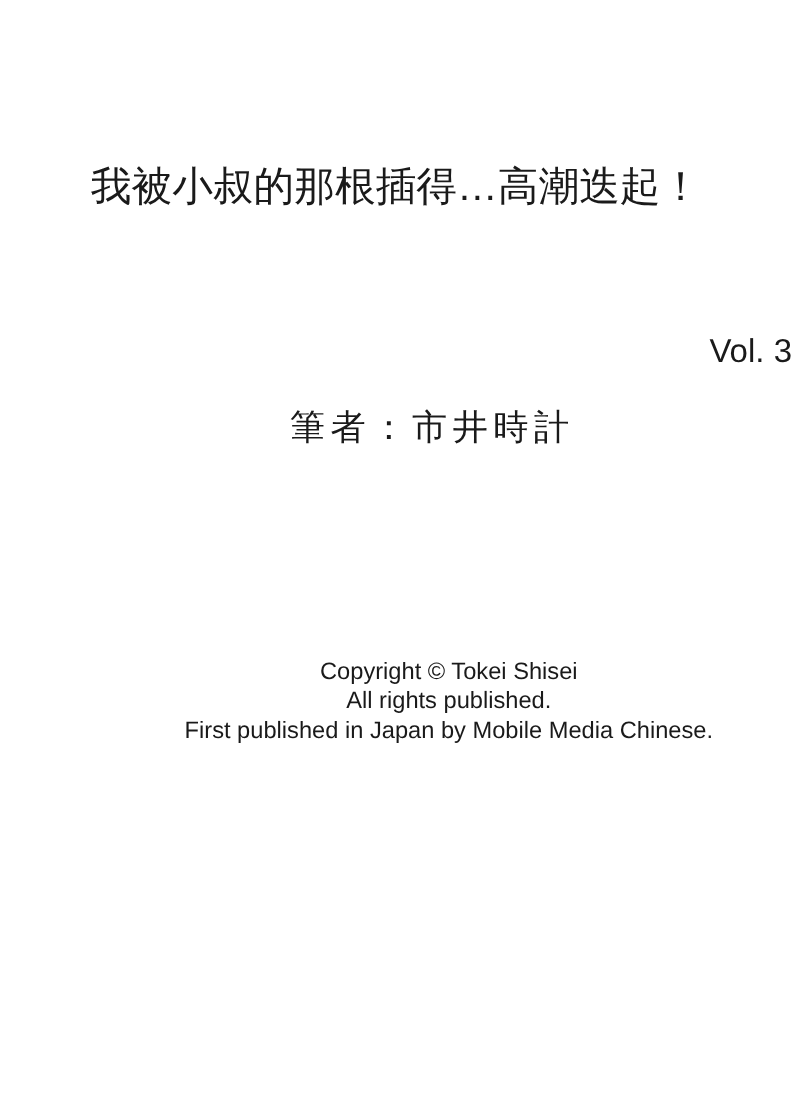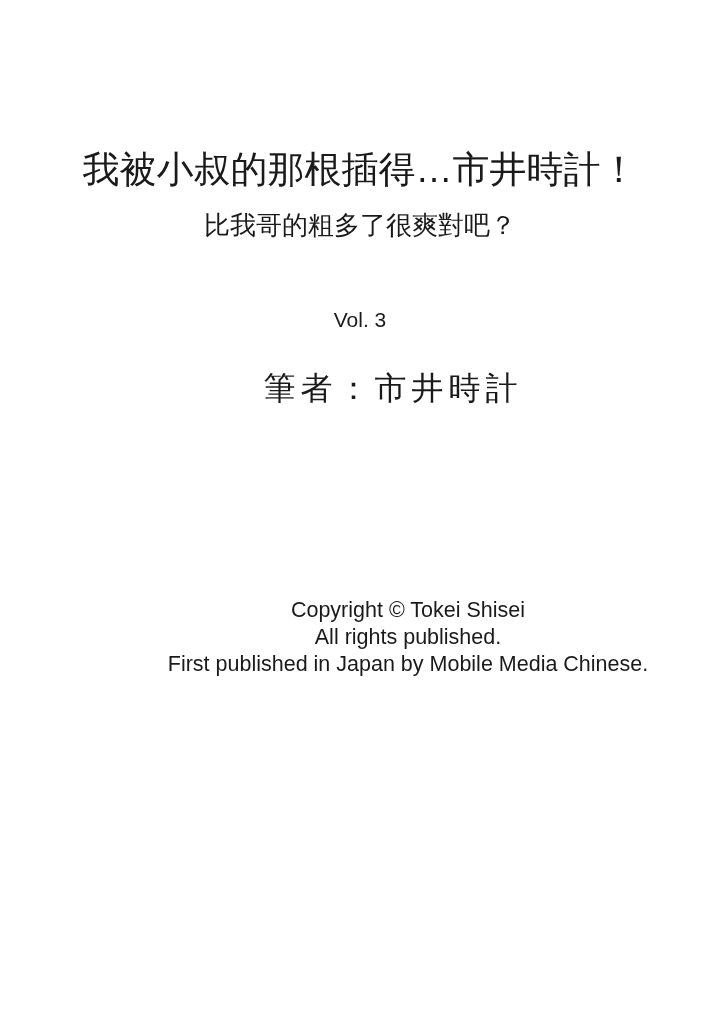--- a/index.html
+++ b/index.html
@@ -30,22 +30,23 @@
     font-size: 37px;
     line-height: 46px;
   }
   .subtitle {
     top: 208px;
     font-size: 26px;
     line-height: 34px;
   }
   .volume {
     top: 303px;
-    font-size: 21px;
+    font-size: 30px;
     line-height: 34px;
+    text-align: right;
   }
   .author {
     top: 368px;
     font-size: 32px;
     line-height: 40px;
     letter-spacing: 5px;
     transform: translateX(33px);
   }
   .copyright {
     position: absolute;
@@ -59,23 +60,22 @@
     margin: 0;
     font-size: 21.5px;
     line-height: 27px;
     font-weight: normal;
   }
 </style>
 </head>
 <body>
 
 <div class="page">
-  <h1 class="line title">我被小叔的那根插得…市井時計！</h1>
+  <h1 class="line title">我被小叔的那根插得…高潮迭起！</h1>
 
-  <div class="line subtitle">比我哥的粗多了很爽對吧？</div>
 
   <div class="line volume">Vol. 3</div>
 
   <div class="line author">筆者：市井時計</div>
 
   <div class="copyright">
     <p>Copyright © Tokei Shisei</p>
     <p>All rights published.</p>
     <p>First published in Japan by Mobile Media Chinese.</p>
   </div>

